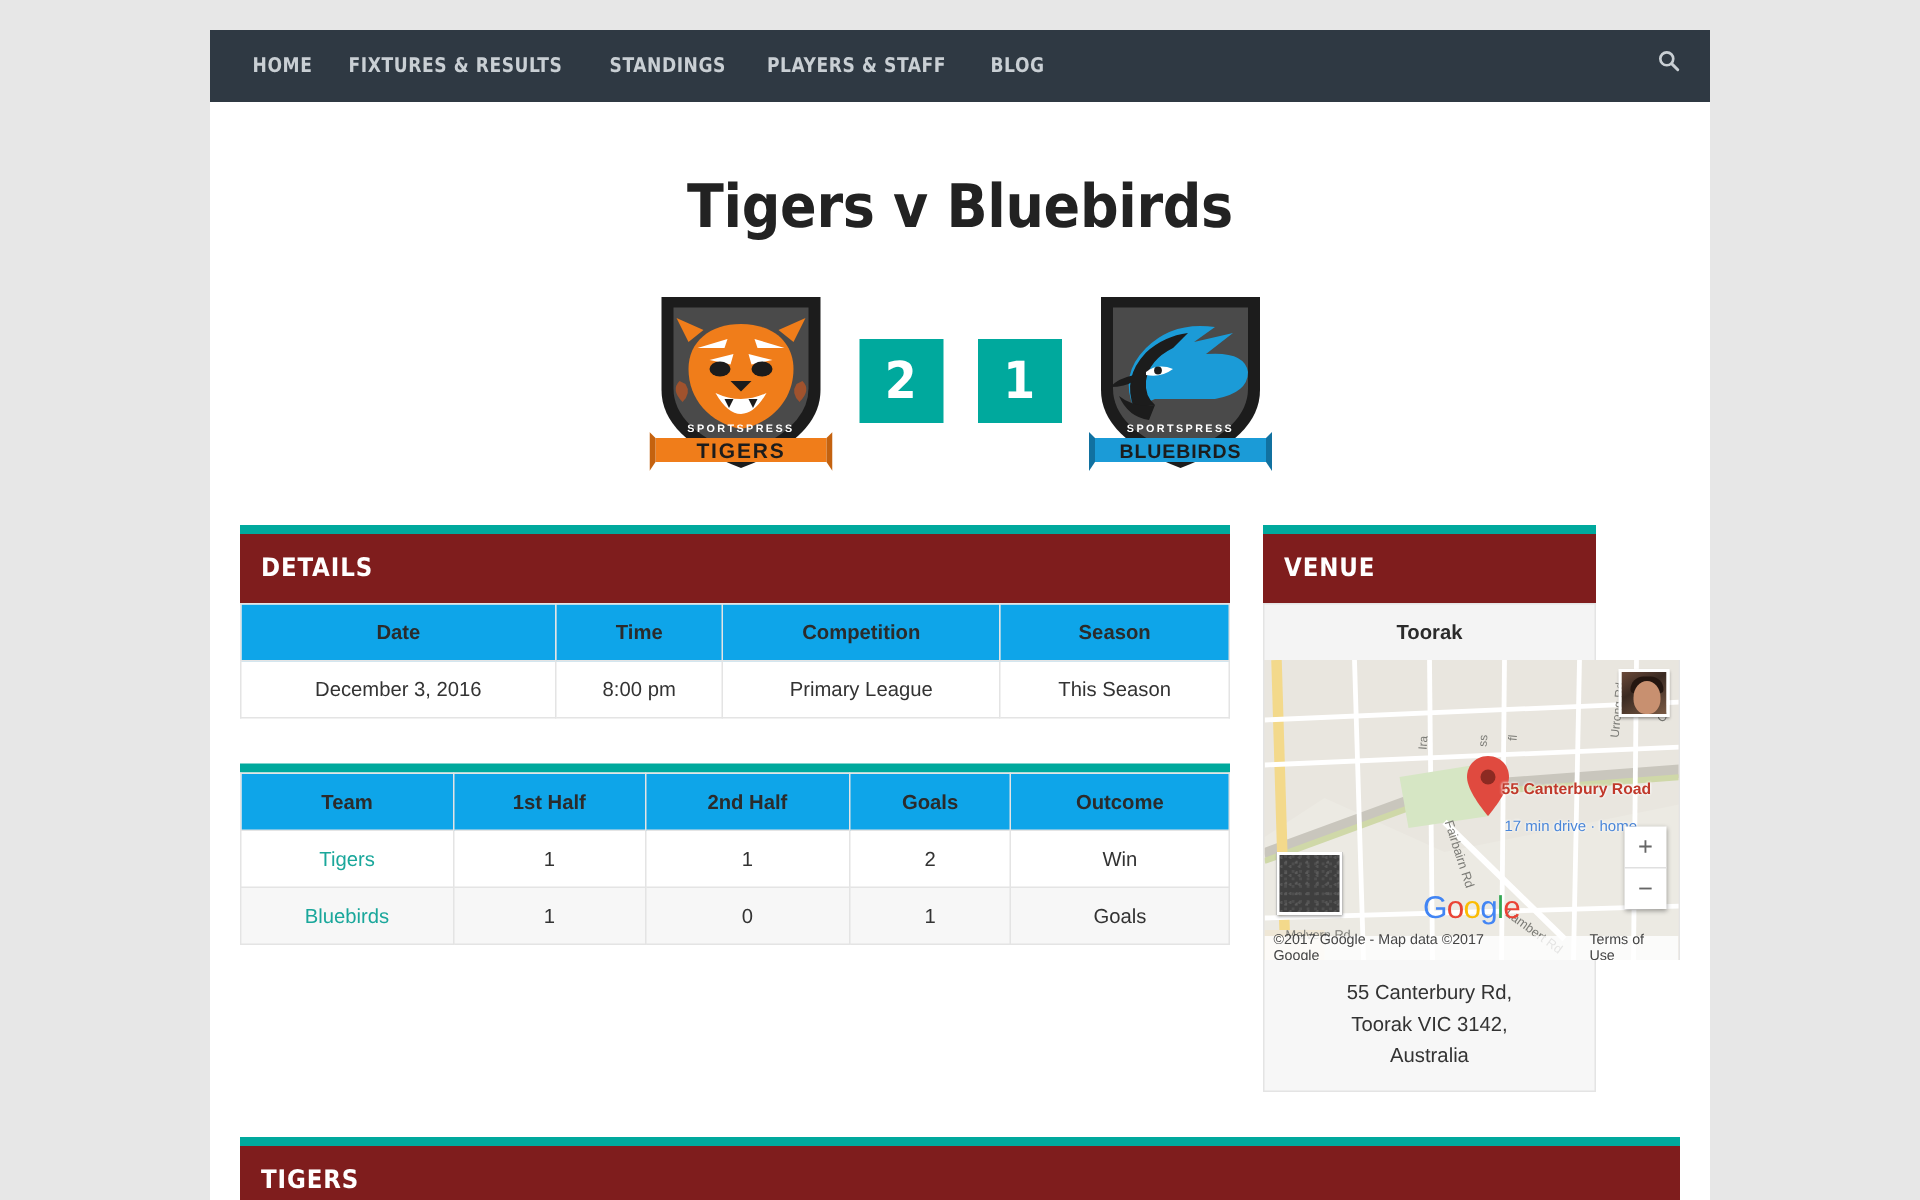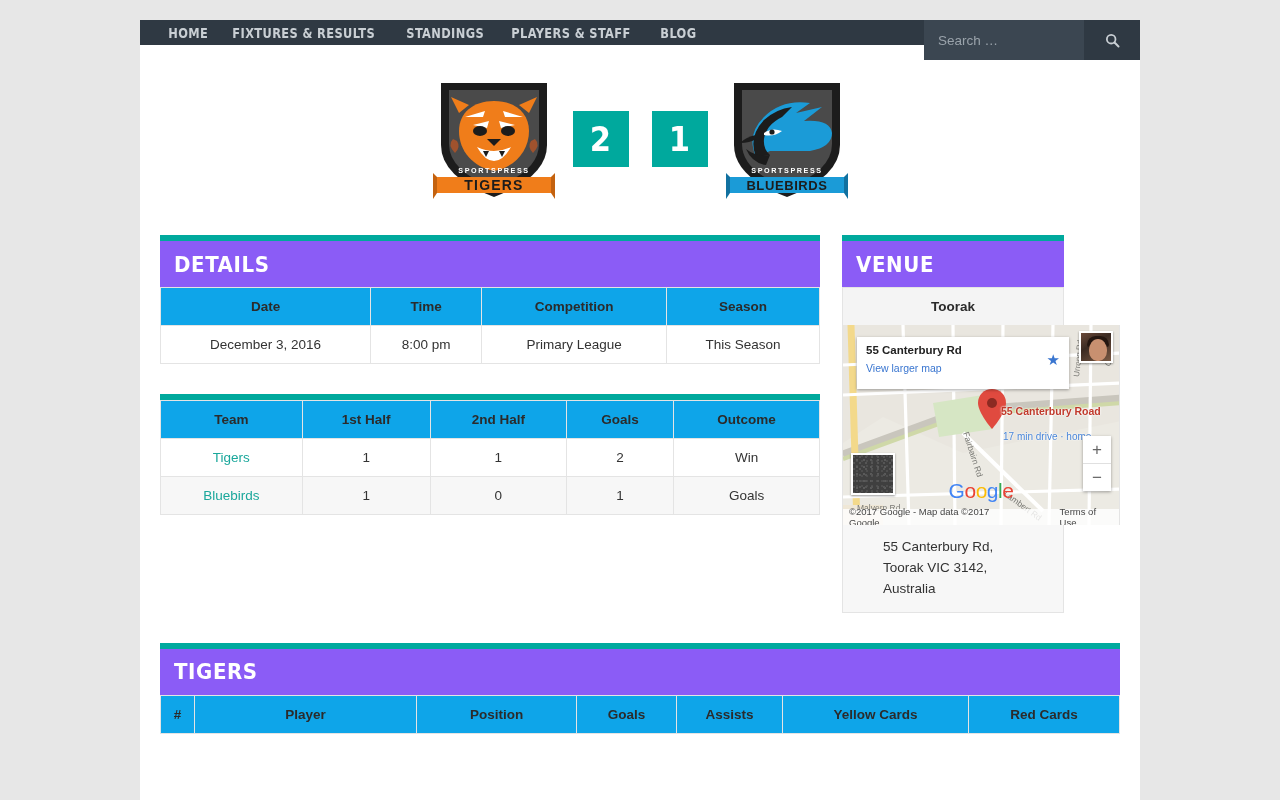--- a/index.html
+++ b/index.html
@@ -14,21 +14,21 @@
   .page {
     position: absolute;
     left: 140px; top: 20px;
     width: 1000px;
     min-height: 780px;
     background: #ffffff;
   }
 
   
   .nav {
-    height: 25px;
+    height: 48px;
     background: #2f3943;
     display: flex;
     align-items: stretch;
     width: 1000px;
     position: relative;
   }
   .nav-menu { display: flex; align-items: center; padding-left: 18px; }
   .nav-item {
     color: #c9cfd4;
     font-family: "Liberation Sans Narrow", "DejaVu Sans Condensed", "Liberation Sans", sans-serif;
@@ -120,29 +120,29 @@
     gap: 22px;
     align-items: flex-start;
   }
   .col-main { width: 660px; }
   .col-side { width: 222px; }
 
   
   .panel { margin-bottom: 30px; }
   .panel-accent { height: 6px; background: #00a99d; }
   .panel-head {
-    background: #8b5cf6;
+    background: #7f1d1d;
     color: #ffffff;
     height: 46px;
     display: flex;
     align-items: center;
     padding: 0 14px;
     font-family: "Liberation Sans Narrow", "DejaVu Sans Condensed", "Liberation Sans", sans-serif;
     font-weight: bold;
-    font-size: 22px;
+    font-size: 17px;
     letter-spacing: .6px;
     text-transform: uppercase;
     text-align: center;
   }
 
   table.data {
     width: 100%;
     border-collapse: collapse;
     font-size: 13.5px;
     color: #333;
@@ -174,21 +174,21 @@
     text-align: center;
     font-weight: bold;
     font-size: 13.5px;
     color: #2b2b2b;
     padding: 11px 10px;
   }
   .venue-address {
     background: #f7f7f7;
     border: 1px solid #e4e4e4;
     border-top: none;
-    text-align: left;
+    text-align: center;
     font-size: 13.5px;
     color: #333;
     padding: 12px 40px;
     line-height: 1.55;
   }
 
   
   .map {
     position: relative;
     width: 278px; height: 200px;
@@ -294,30 +294,30 @@
 
   <div class="nav">
     <div class="nav-menu">
       <div class="nav-item">HOME</div>
       <div class="nav-item">FIXTURES &amp; RESULTS</div>
       <div class="nav-item">STANDINGS</div>
       <div class="nav-item">PLAYERS &amp; STAFF</div>
       <div class="nav-item">BLOG</div>
     </div>
     <div class="nav-search">
-      <input class="search-input" type="text" value="" placeholder="Search …" style="">
       <button class="search-btn">
         <svg width="15" height="15" viewBox="0 0 16 16">
           <circle cx="6.6" cy="6.6" r="4.6" fill="none" stroke="#c9cfd4" stroke-width="1.9"></circle>
           <line x1="10.2" y1="10.2" x2="14.4" y2="14.4" stroke="#c9cfd4" stroke-width="2.1" stroke-linecap="round"></line>
         </svg>
       </button>
     </div>
   </div>
 
+  <h1 class="title">Tigers v Bluebirds</h1>
 
   <div class="scoreboard">
 
     <svg class="crest" viewBox="0 0 122 132">
       <path d="M8 10 L114 10 L114 72 Q114 104 61 124 Q8 104 8 72 Z" fill="#1c1c1c"></path>
       <path d="M16 17 L106 17 L106 71 Q106 98 61 115 Q16 98 16 71 Z" fill="#4a4a4a"></path>
 
       <g>
         <path d="M61 28 C40 28 26 40 26 58 C26 78 40 94 61 98 C82 94 96 78 96 58 C96 40 82 28 61 28 Z" fill="#f07d1a"></path>
         <path d="M26 40 L18 24 L36 32 Z" fill="#f07d1a"></path>
@@ -466,25 +466,20 @@
               <text transform="translate(120,108) rotate(72)" font-size="8.5">Fairbairn Rd</text>
               <text transform="translate(160,170) rotate(36)" font-size="8.5">Lambert Rd</text>
               <text transform="translate(14,186)" font-size="8.5">Malvern Rd</text>
             </g>
             <g>
               <path d="M149 64 C141 64 135 70 135 78 C135 88 149 104 149 104 C149 104 163 88 163 78 C163 70 157 64 149 64 Z" fill="#e04a3f"></path>
               <circle cx="149" cy="78" r="5" fill="#8c2a22"></circle>
             </g>
           </svg>
 
-          <div class="map-card">
-            <div class="map-card-title">55 Canterbury Rd</div>
-            <div class="map-card-link">View larger map</div>
-            <div class="map-star">★</div>
-          </div>
 
           <div class="map-thumb">
             <div class="hair"></div>
             <div class="face"></div>
           </div>
 
           <div class="map-pin-label">55 Canterbury Road</div>
           <div class="map-pin-sub">17 min drive · home</div>
 
           <div class="map-sv"></div>

